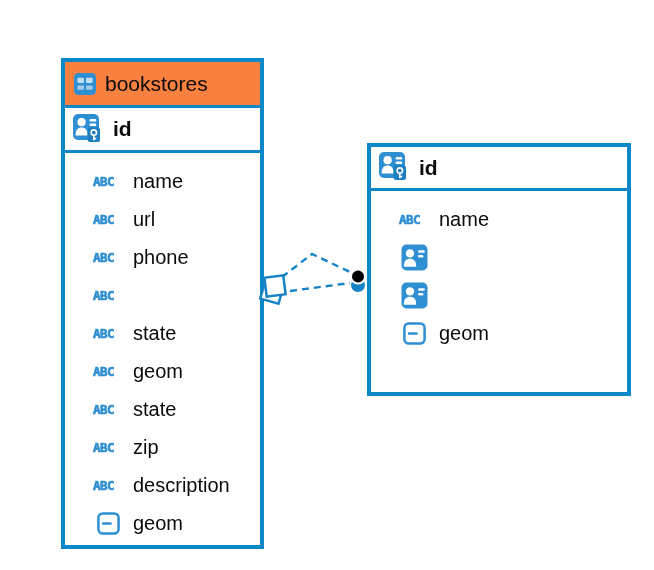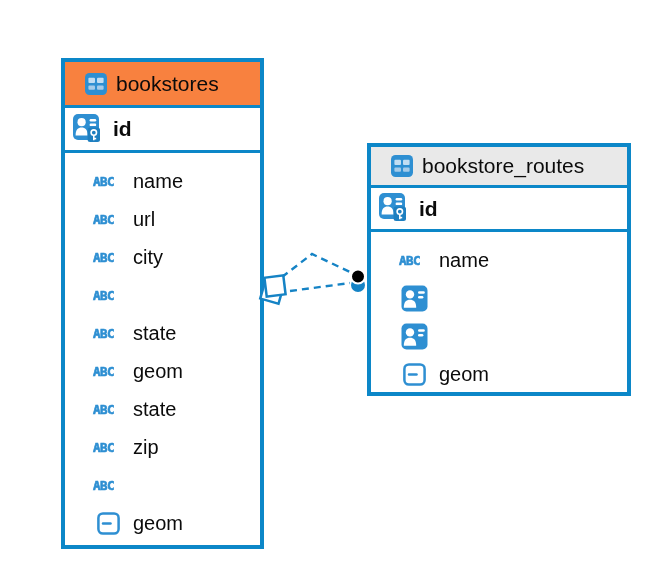--- a/index.html
+++ b/index.html
@@ -16,21 +16,21 @@
   .table{
     position:absolute;background:#fff;
     border:4px solid var(--blue);
     box-sizing:border-box;
   }
   .table.left{left:61px;top:58px;width:203px;height:491px;}
   .table.right{left:367px;top:143px;width:264px;height:253px;}
 
   .tbl-header{
     display:flex;align-items:center;gap:9px;
-    padding:0 0 0 20px;
+    padding:0 0 0 9px;
     border-bottom:3px solid var(--blue);
     box-sizing:border-box;
   }
   .table.left  .tbl-header{height:46px;background:var(--orange);}
   .table.right .tbl-header{height:41px;background:var(--gray);}
 
   .tbl-title{font-size:21px;color:#0b0b0b;white-space:nowrap;}
 
   .pk-row{
     display:flex;align-items:center;gap:9px;
@@ -101,21 +101,21 @@
       <div class="col-row">
         <span class="abc">ABC</span>
         <span class="col-label">name</span>
       </div>
       <div class="col-row">
         <span class="abc">ABC</span>
         <span class="col-label">url</span>
       </div>
       <div class="col-row">
         <span class="abc">ABC</span>
-        <span class="col-label">city</span>
+        <span class="col-label">phone</span>
       </div>
       <div class="col-row">
         <span class="abc">ABC</span>
       </div>
       <div class="col-row">
         <span class="abc">ABC</span>
         <span class="col-label">state</span>
       </div>
       <div class="col-row">
         <span class="abc">ABC</span>
@@ -124,46 +124,35 @@
       <div class="col-row">
         <span class="abc">ABC</span>
         <span class="col-label">state</span>
       </div>
       <div class="col-row">
         <span class="abc">ABC</span>
         <span class="col-label">zip</span>
       </div>
       <div class="col-row">
         <span class="abc">ABC</span>
+        <span class="col-label">description</span>
       </div>
       <div class="col-row">
         <span class="icon-box" style="width:31px">
           <svg width="23" height="23" viewBox="0 0 23 23">
             <rect x="1.4" y="1.4" width="20.2" height="20.2" rx="4.5" fill="#fff" stroke="#2E8FD2" stroke-width="2.5"></rect>
             <line x1="6" y1="11.5" x2="13.5" y2="11.5" stroke="#2E8FD2" stroke-width="2.5" stroke-linecap="round"></line>
           </svg>
         </span>
         <span class="col-label">geom</span>
       </div>
     </div>
   </div>
 
   <div class="table right">
-    <div class="tbl-header">
-      <span class="icon-box">
-        <svg width="22" height="22" viewBox="0 0 22 22">
-          <rect x="0" y="0" width="22" height="22" rx="4.5" fill="#2E8FD2"></rect>
-          <rect x="3.4" y="4.8" width="6.6" height="5.2" rx="1" fill="#C2DDF2"></rect>
-          <rect x="12" y="4.8" width="6.6" height="5.2" rx="1" fill="#C2DDF2"></rect>
-          <rect x="3.4" y="12.4" width="6.6" height="4.4" rx="1" fill="#A5CBE9"></rect>
-          <rect x="12" y="12.4" width="6.6" height="4.4" rx="1" fill="#A5CBE9"></rect>
-        </svg>
-      </span>
-      <span class="tbl-title">bookstore_routes</span>
-    </div>
 
     <div class="pk-row">
       <span class="icon-box">
         <svg width="31" height="33" viewBox="0 0 31 33">
           <rect x="0" y="1" width="26" height="26" rx="5" fill="#2E8FD2"></rect>
           <circle cx="8.6" cy="9.2" r="4.1" fill="#fff"></circle>
           <path d="M2.6,22.5 C2.6,16.5 5,14.6 8.6,14.6 C12.2,14.6 14.6,16.5 14.6,22.5 Z" fill="#fff"></path>
           <rect x="16.6" y="6" width="6.6" height="2.5" rx="1.2" fill="#fff"></rect>
           <rect x="16.6" y="10.6" width="6.6" height="2.5" rx="1.2" fill="#fff"></rect>
           <rect x="14.6" y="14.6" width="12.4" height="14.4" rx="2.5" fill="#1E7FC0"></rect>

